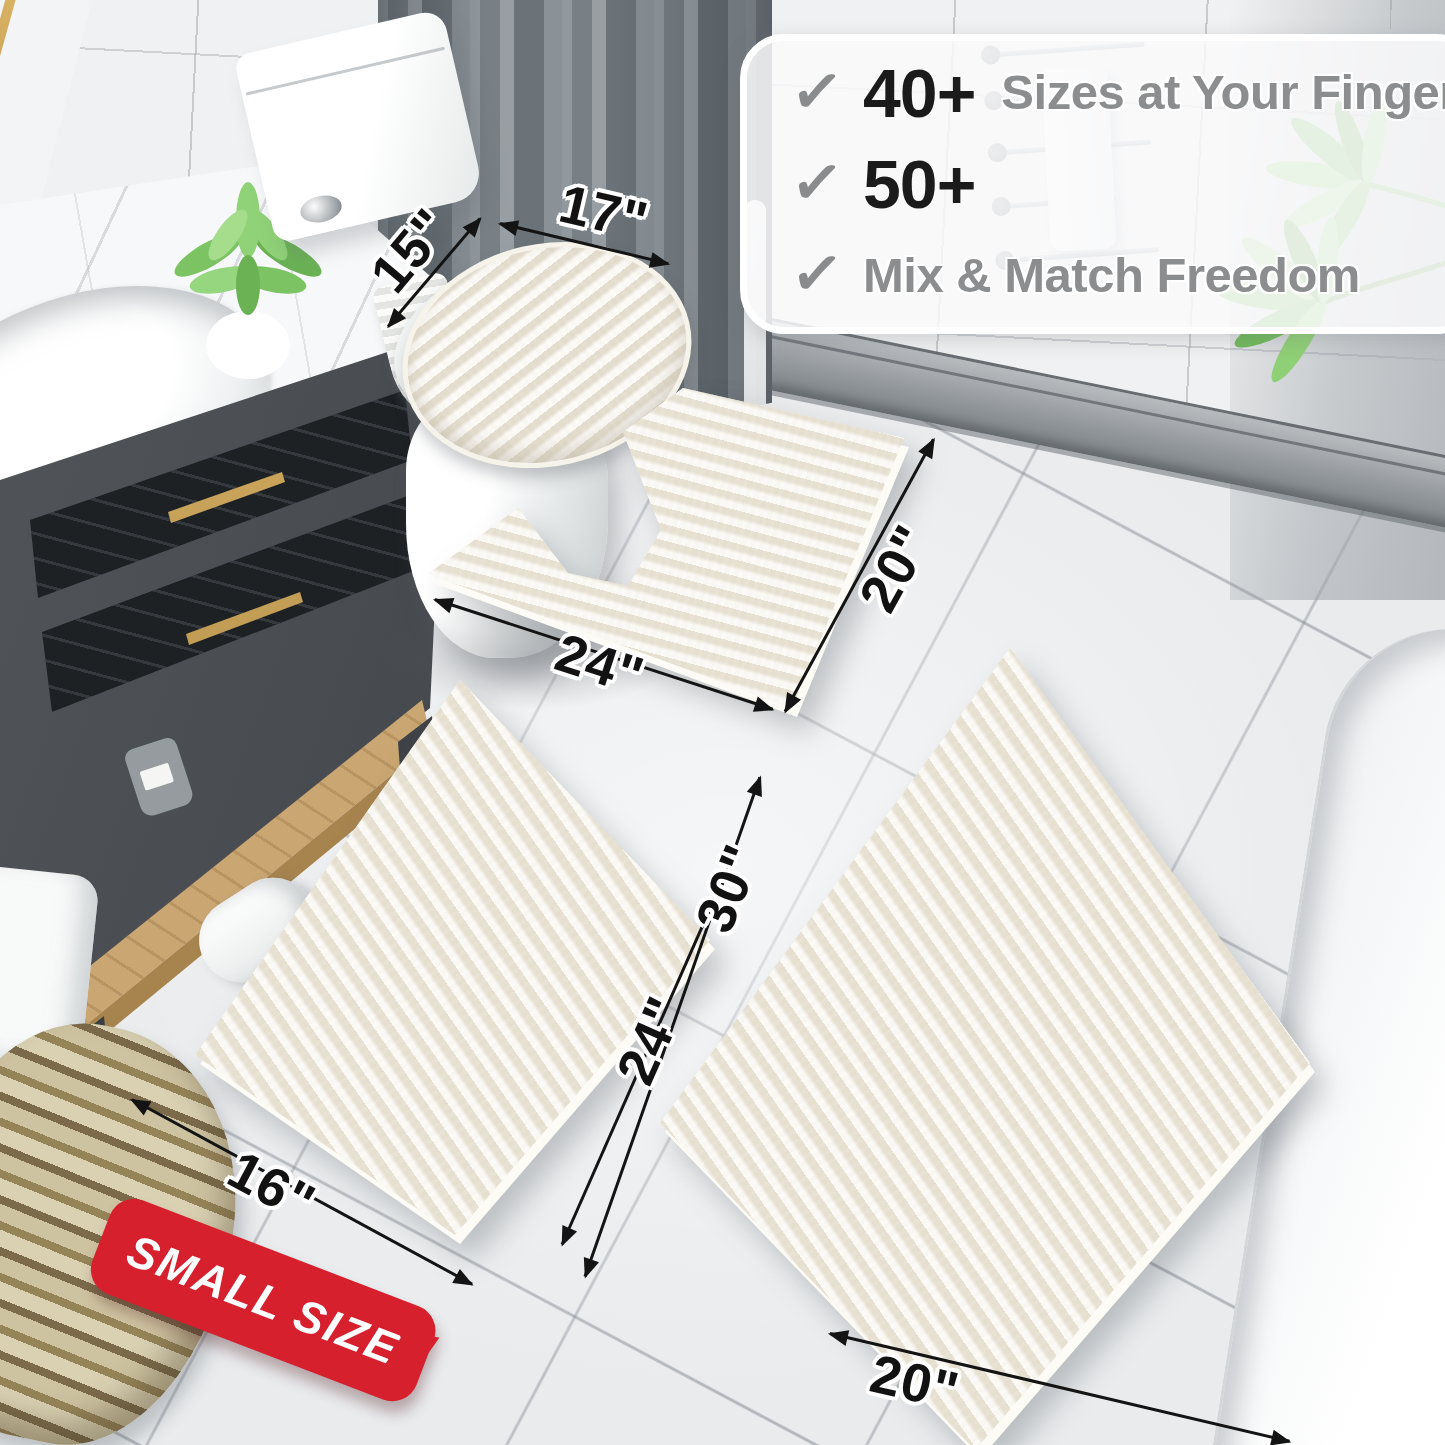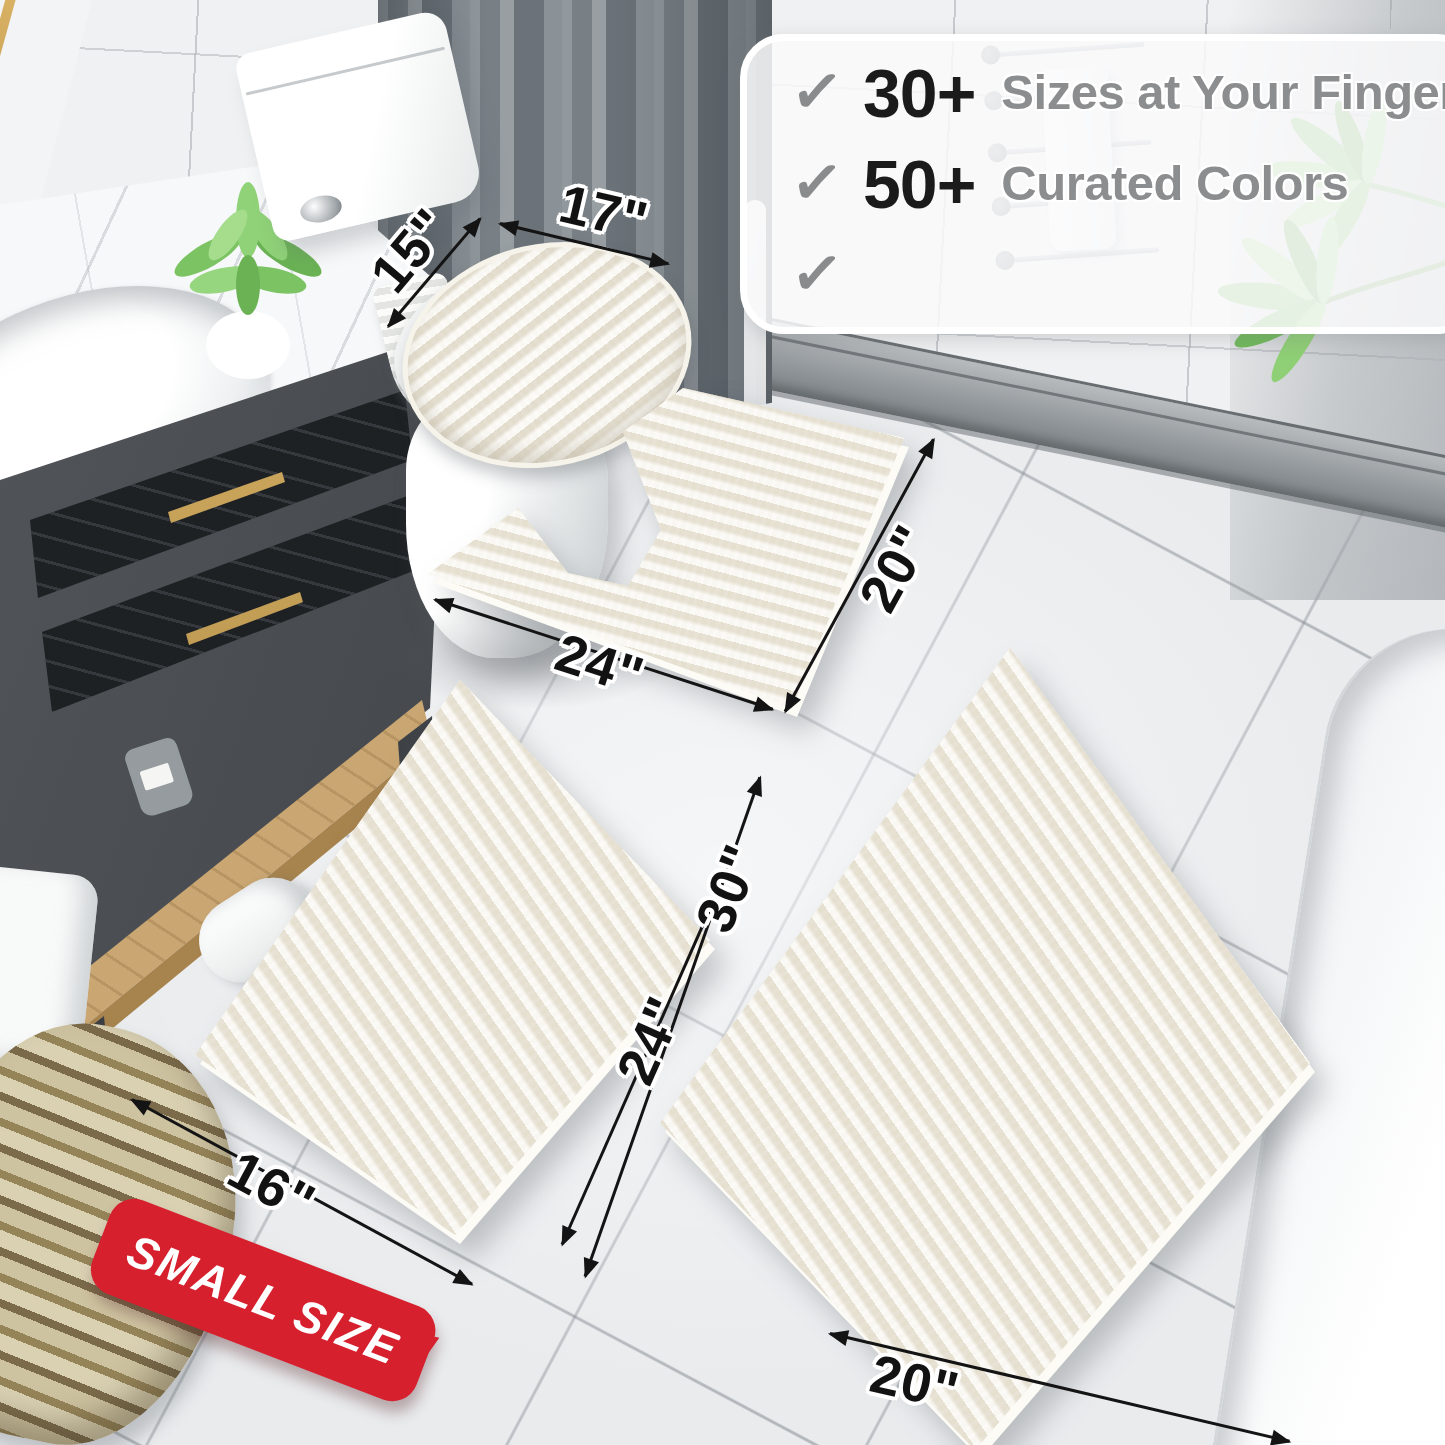--- a/index.html
+++ b/index.html
@@ -389,31 +389,31 @@
   <div class="abs dim-label" style="left:600px;top:664px;--r:18deg;">24"</div>
   <div class="abs dim-label" style="left:895px;top:568px;--r:-61deg;">20"</div>
   <div class="abs dim-label" style="left:272px;top:1186px;--r:28deg;">16"</div>
   <div class="abs dim-label" style="left:650px;top:1040px;--r:-66deg;">24"</div>
   <div class="abs dim-label" style="left:728px;top:888px;--r:-68deg;">30"</div>
   <div class="abs dim-label" style="left:915px;top:1382px;--r:13deg;">20"</div>
 
   <div class="abs callout">
     <div class="callout-row">
       <span class="check">✓</span>
-      <span class="co-num">30+</span>
+      <span class="co-num">40+</span>
       <span class="co-label">Sizes at Your Fingertips</span>
     </div>
     <div class="callout-row">
       <span class="check">✓</span>
       <span class="co-num">50+</span>
-      <span class="co-label">Curated Colors</span>
     </div>
     <div class="callout-row">
       <span class="check">✓</span>
       <span class="co-num"></span>
+      <span class="co-label">Mix &amp; Match Freedom</span>
     </div>
   </div>
 
   <div class="abs badge">
     <span class="badge-text">SMALL SIZE</span>
   </div>
 
 </div>
 
 </body></html>

